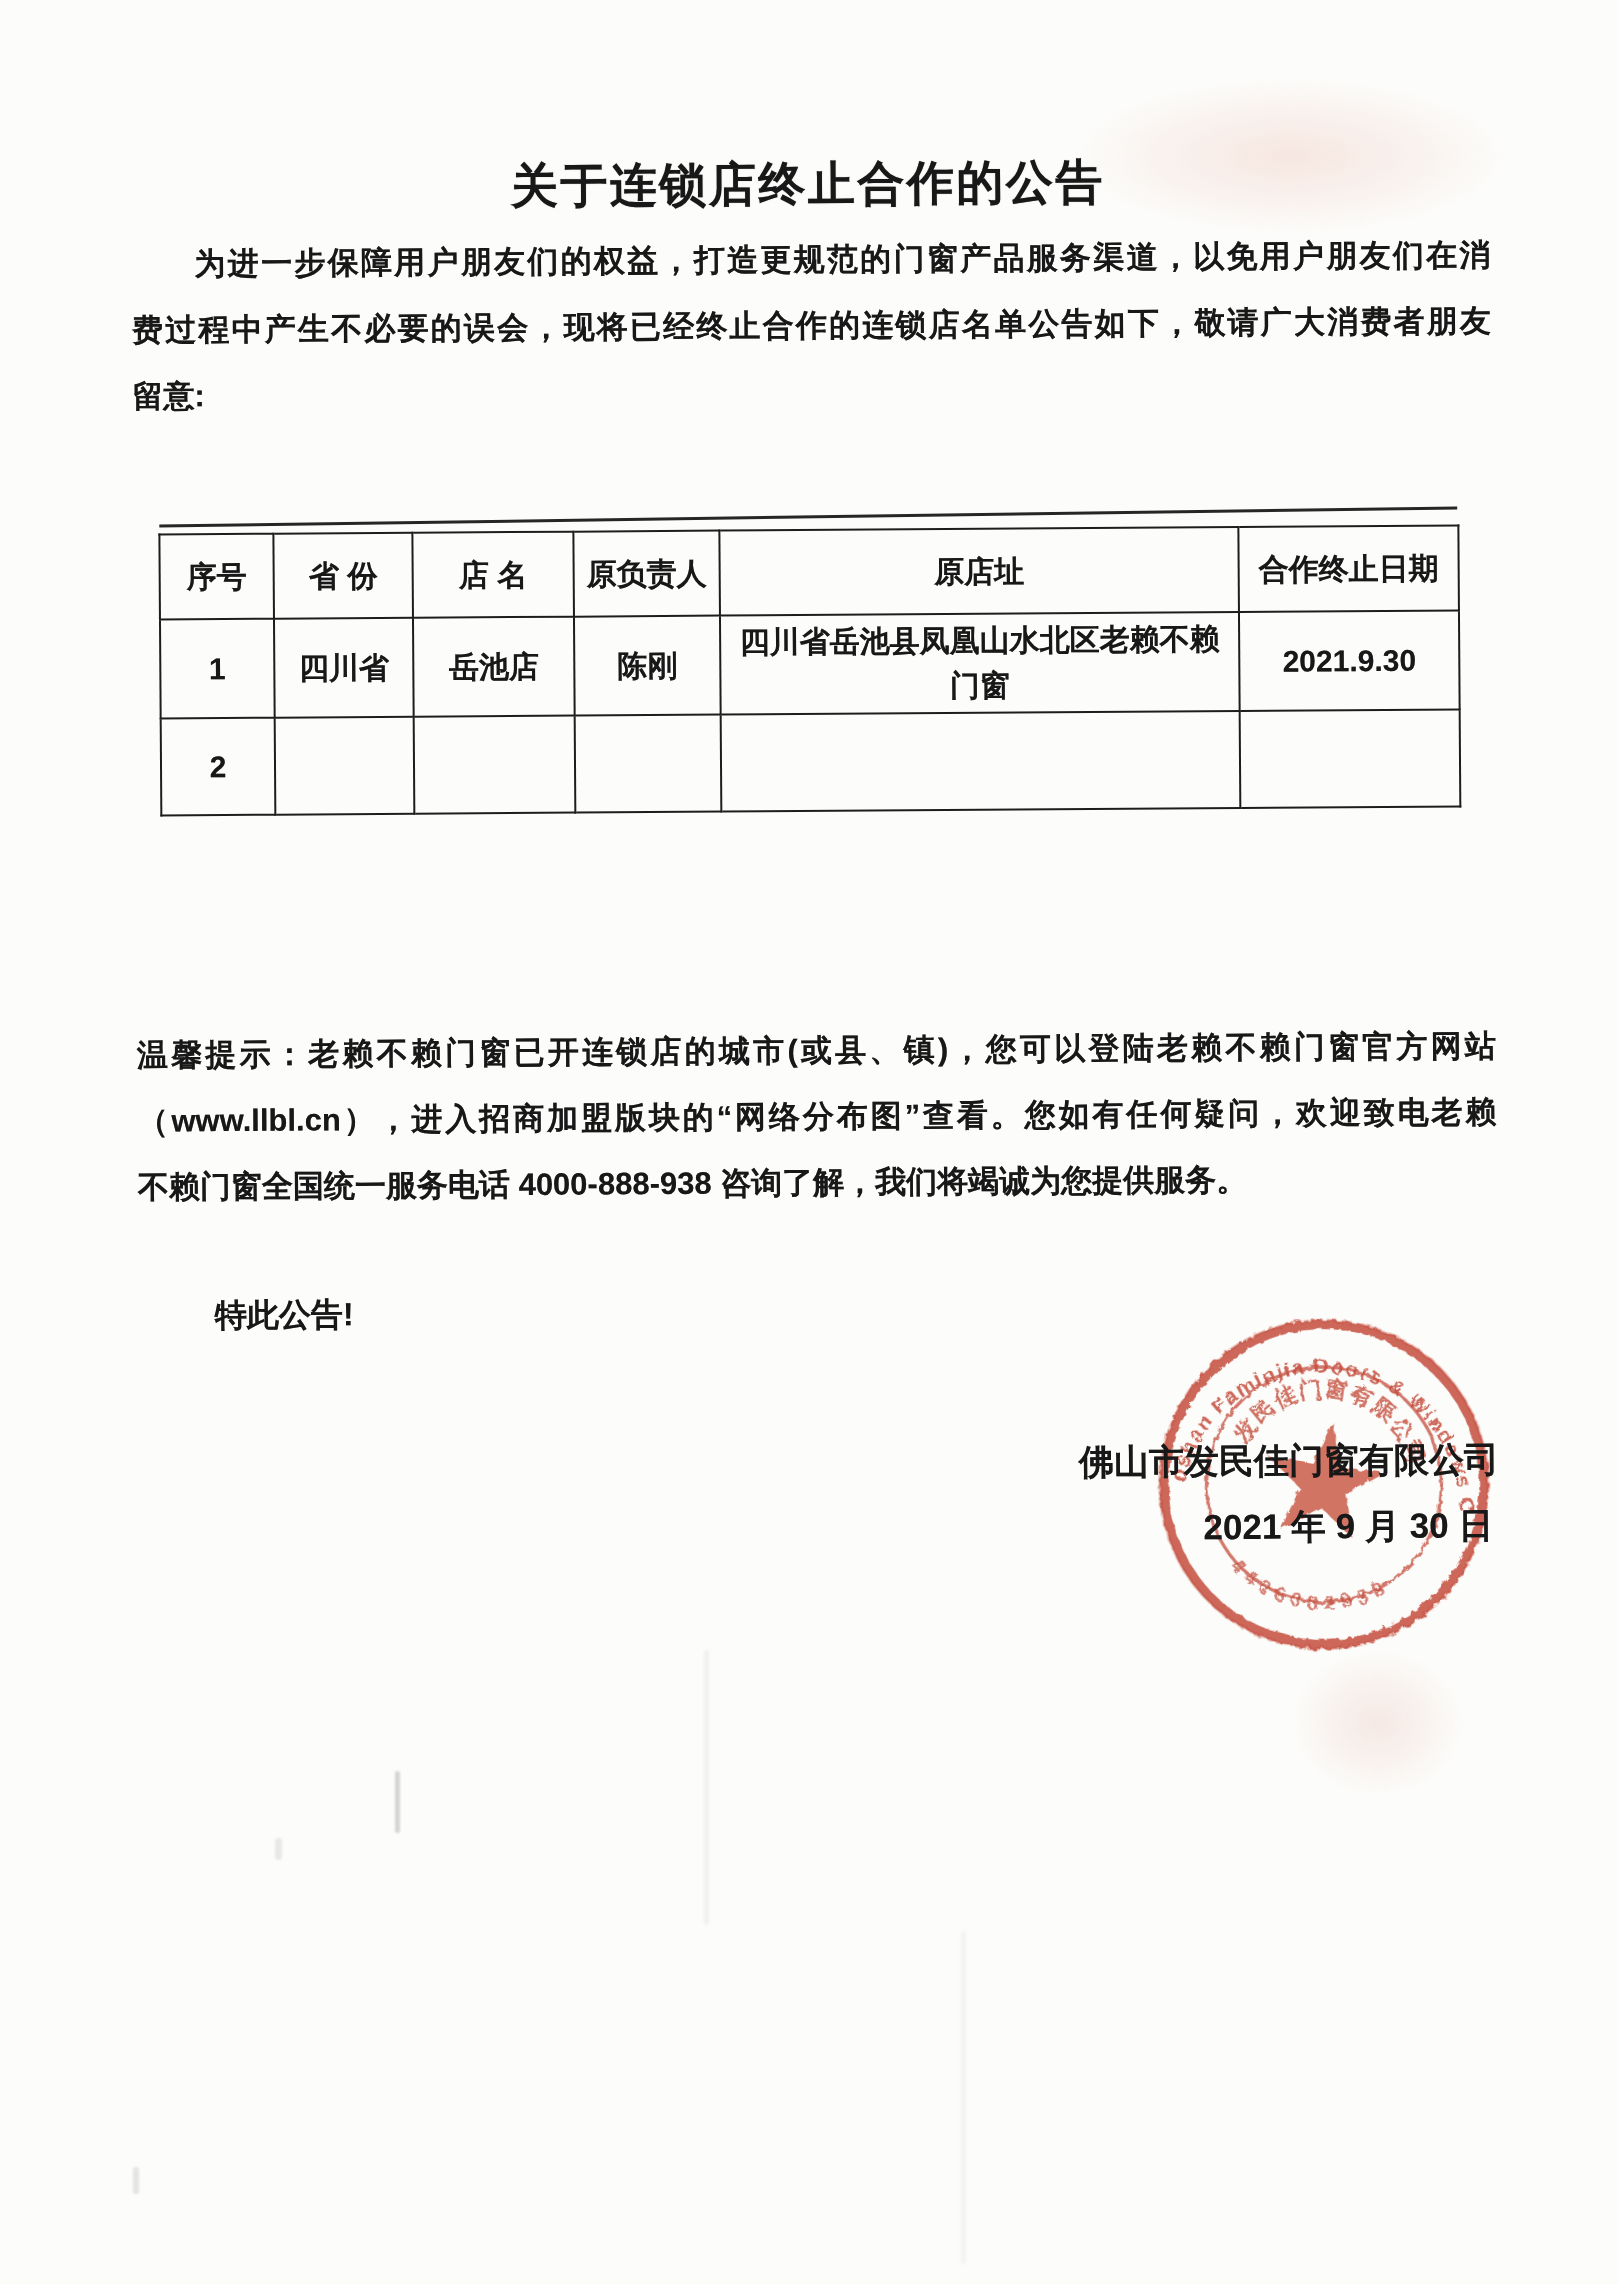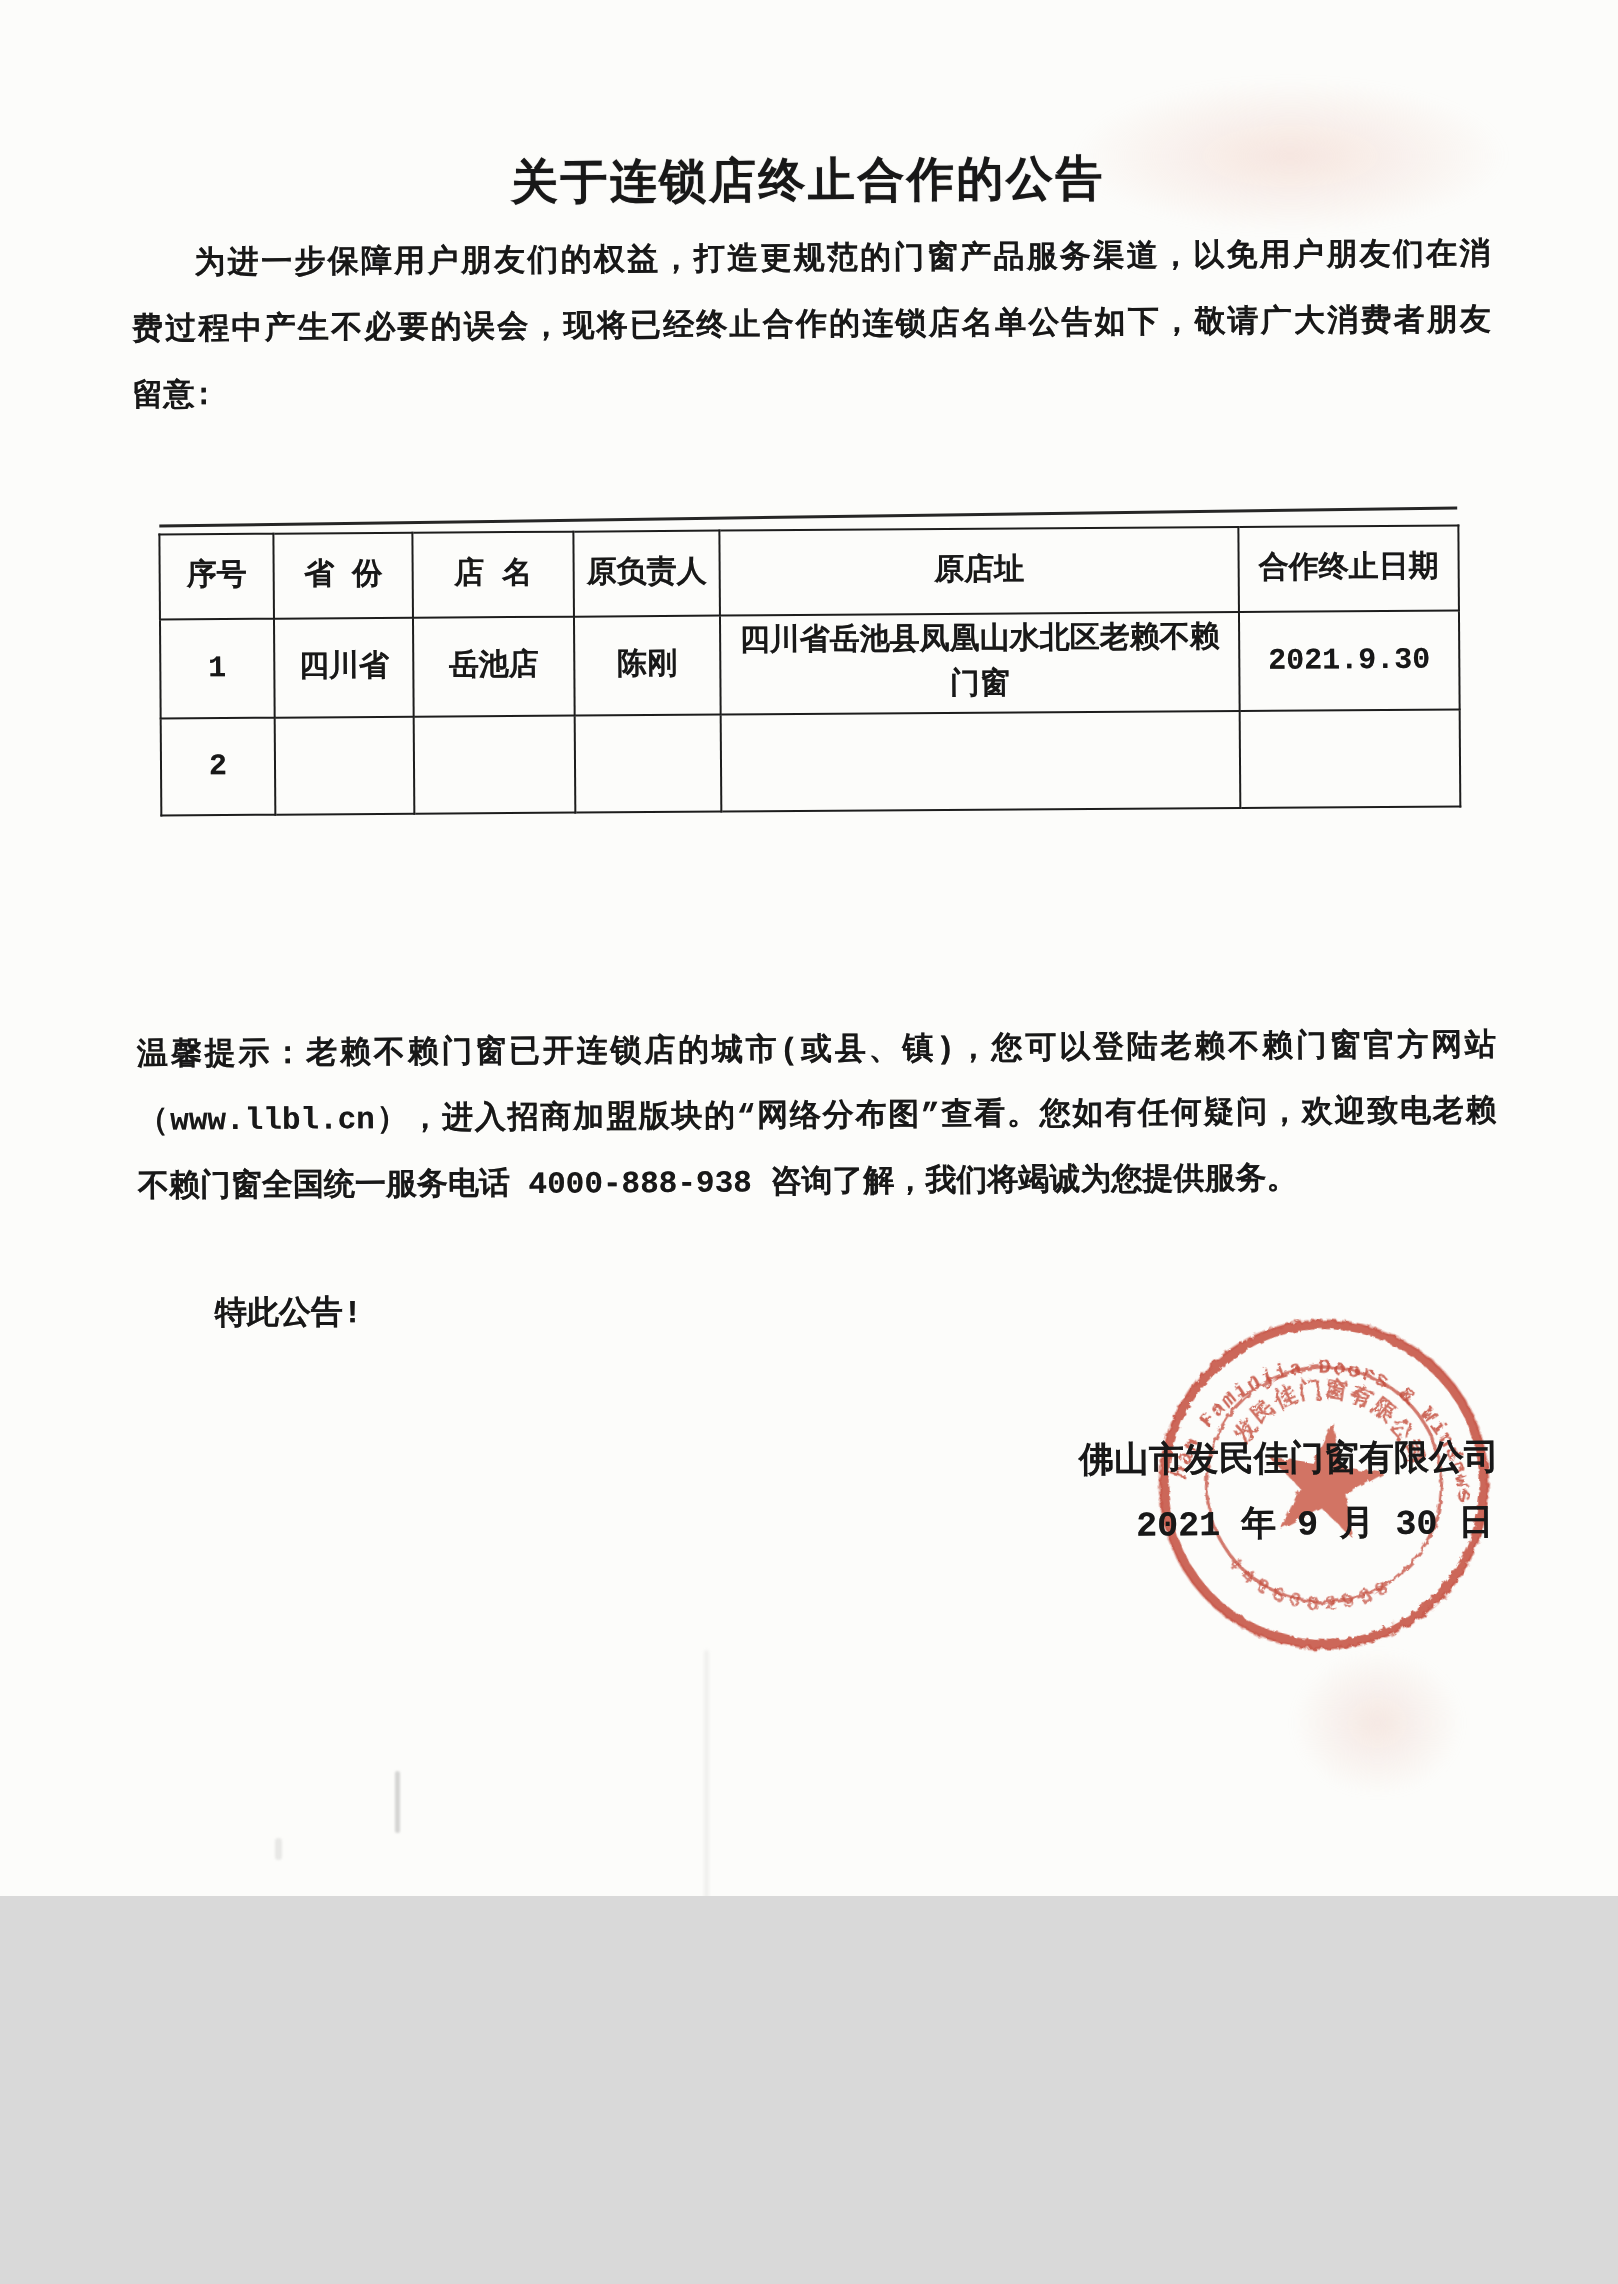--- a/index.html
+++ b/index.html
@@ -1,22 +1,22 @@
 <!DOCTYPE html>
 <html style="font-size:13.3px"><head>
 <meta charset="utf-8">
 <style>
   html,body{margin:0;padding:0;background:#d9d9d9;}
   .page{
     position:relative;
-    width:1618px;height:1896px;
+    width:1618px;height:2284px;
     margin:0 auto;
     background:#fcfcfa;
     overflow:hidden;
-    font-family:Liberation Mono, monospace;
+    font-family:Liberation Sans, sans-serif;
     color:#181818;
   }
   
   .content{
     position:absolute;left:0;top:0;right:0;bottom:0;
     transform:rotate(-0.4deg);
     transform-origin:807px 333px;
     z-index:2;
   }
   .title{

